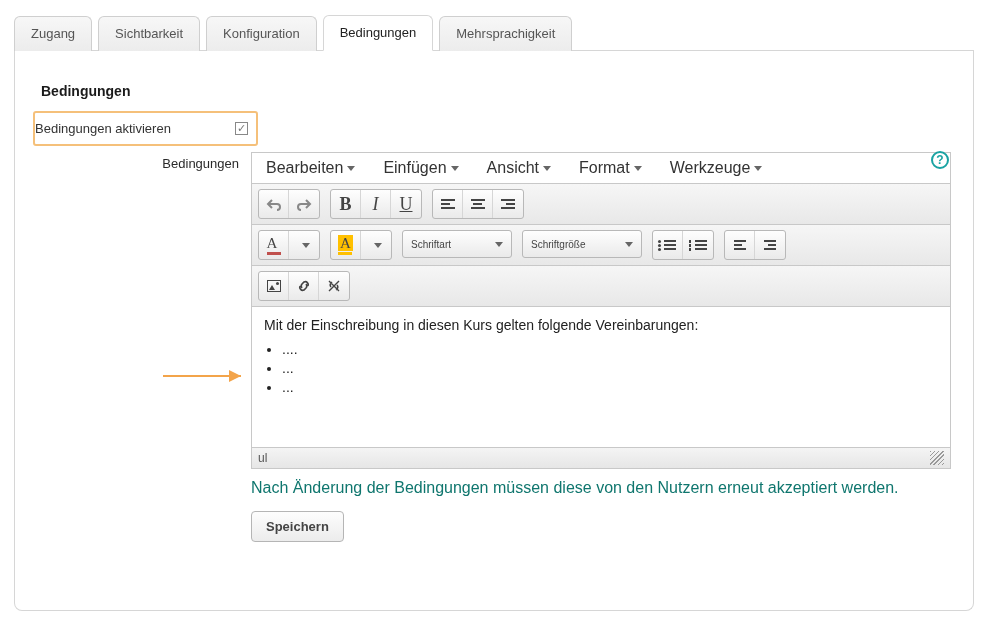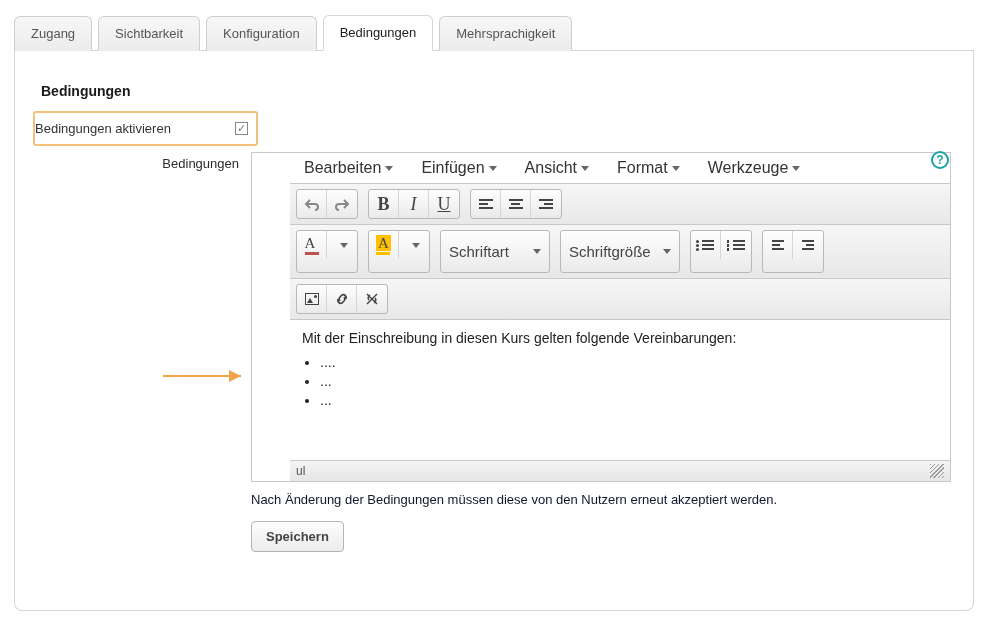--- a/index.html
+++ b/index.html
@@ -113,21 +113,20 @@
     position: absolute;
     left: 148px;
     top: 316px;
     pointer-events: none;
   }
 
   
   .editor {
     border: 1px solid #c8c8c8;
     width: 700px;
-    padding-left: 38px;
   }
   .menubar {
     display: flex;
     gap: 28px;
     padding: 6px 14px;
     border-bottom: 1px solid #c8c8c8;
     background: #fff;
   }
   .menu-item {
     font-size: 16px;
@@ -186,22 +185,22 @@
   .tbtn.textcolor { position: relative; }
   .color-a { font-family:"Times New Roman",serif; font-size:15px; line-height:14px; }
   .color-bar { display:block; width:14px; height:3px; background:#c0504d; margin-top:1px;}
   .color-bar.bg { background:#ffc000; }
   .ddcaret { width:8px; justify-content:center; }
 
   .font-sel {
     display:inline-flex; align-items:center;
     border:1px solid #b8b8b8; border-radius:3px;
     background:linear-gradient(#fefefe,#eaeaea);
-    height:43px; padding:0 8px; margin-right:6px;
-    font-size:15px; color:#444; cursor:pointer;
+    height:28px; padding:0 8px; margin-right:6px;
+    font-size:10px; color:#444; cursor:pointer;
     min-width:110px; justify-content:space-between;
   }
 
   .list-icon span { display:block; width:12px; height:2px; background:#444; margin:2px 0; position:relative; margin-left:5px;}
   .list-icon span::before { content:""; position:absolute; left:-6px; top:0; width:3px; height:3px; background:#444; border-radius:50%; }
   .list-icon.num span::before { border-radius:0; width:2px; height:3px; }
 
   .indent-icon span { display:block; width:12px; height:2px; background:#444; margin:2px 0;}
 
   .img-icon { width:14px; height:12px; border:1px solid #444; position:relative; }
@@ -231,22 +230,22 @@
     font-size: 12px;
     color: #555;
     display:flex; justify-content:space-between; align-items:center;
   }
   .resize-grip { width:14px; height:14px;
     background: repeating-linear-gradient(135deg,#999 0 1px,transparent 1px 3px);
     cursor: se-resize;
   }
 
   .hint {
-    color: #0f172a;
-    font-size: 13px;
+    color: #0f766e;
+    font-size: 16px;
     margin: 10px 0 14px 0;
   }
 
   .save-btn {
     display: inline-block;
     padding: 7px 14px;
     border: 1px solid #b5b5b5;
     border-radius: 4px;
     background: linear-gradient(#fdfdfd, #ececec);
     font-weight: bold;

